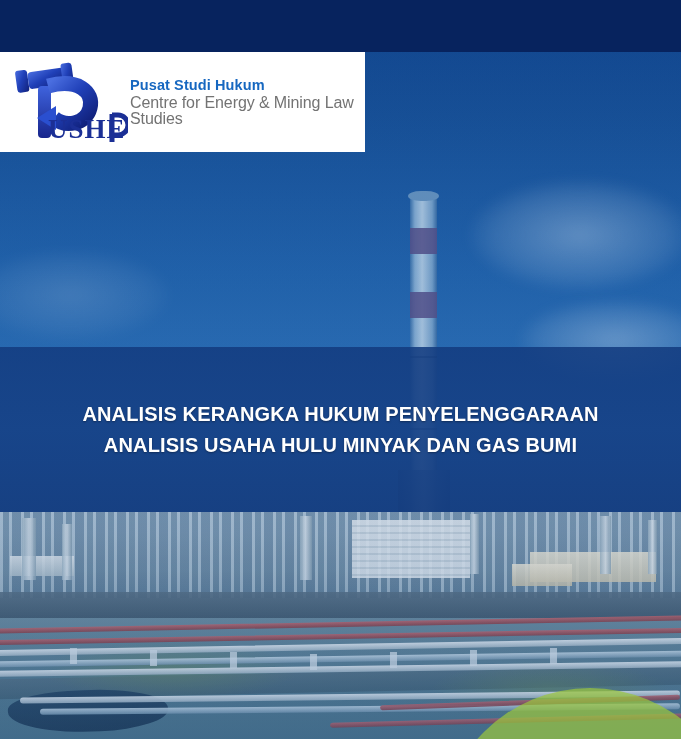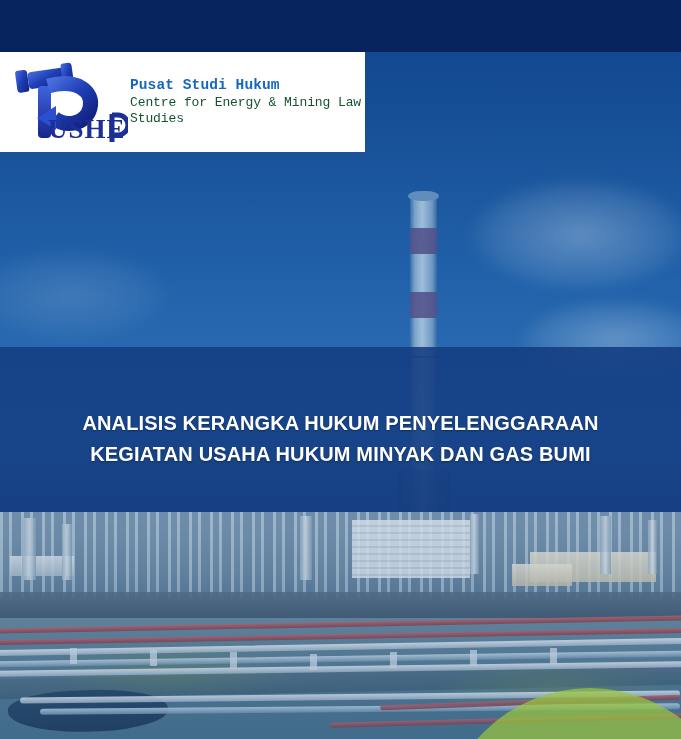--- a/index.html
+++ b/index.html
@@ -155,35 +155,35 @@
   
   .logo-card{
     position:absolute;left:0;top:52px;width:365px;height:100px;
     background:#ffffff;
     display:flex;align-items:center;
   }
   .logo-mark{
     position:relative;width:128px;height:92px;flex:0 0 128px;
   }
   .logo-mark svg{position:absolute;left:0;top:0;}
-  .logo-text{display:flex;flex-direction:column;justify-content:flex-end;margin-left:2px;font-family:Liberation Mono, monospace;}
+  .logo-text{display:flex;flex-direction:column;justify-content:flex-end;margin-left:2px;}
   .logo-l1,.logo-l2{
     font-weight:bold;font-size:14.5px;line-height:17px;color:#1667c0;letter-spacing:.1px;
   }
   .logo-l3{
-    font-size:13px;line-height:16px;color:#14532d;letter-spacing:-0.1px;margin-top:1px;
+    font-size:16px;line-height:16px;color:#737373;letter-spacing:-0.1px;margin-top:1px;
   }
 
   
   .title-band{
     position:absolute;left:0;top:347px;width:681px;height:165px;
     background:linear-gradient(180deg,rgba(19,60,128,.88) 0%,rgba(21,64,133,.90) 50%,rgba(19,58,124,.90) 100%);
   }
   .title{
-    position:absolute;left:0;top:356px;width:681px;height:165px;
+    position:absolute;left:0;top:347px;width:681px;height:165px;
     display:flex;flex-direction:column;align-items:center;justify-content:center;
     gap:6px;
     padding:0 28px;box-sizing:border-box;
   }
   .title-line{
     color:#ffffff;font-weight:bold;font-size:20px;line-height:25px;
     letter-spacing:.15px;text-align:center;white-space:nowrap;
     text-shadow:0 1px 2px rgba(0,0,0,.35);
   }
 </style>
@@ -287,16 +287,16 @@
     </div>
     <div class="logo-text">
       <div class="logo-l1">Pusat Studi Hukum</div>
       <div class="logo-l3">Centre for Energy &amp; Mining Law Studies</div>
     </div>
   </div>
 
   <div class="title-band"></div>
   <div class="title">
     <div class="title-line">ANALISIS KERANGKA HUKUM PENYELENGGARAAN</div>
-    <div class="title-line">KEGIATAN USAHA HUKUM MINYAK DAN GAS BUMI</div>
+    <div class="title-line">ANALISIS USAHA HULU MINYAK DAN GAS BUMI</div>
   </div>
 
 </div>
 
 </body></html>

